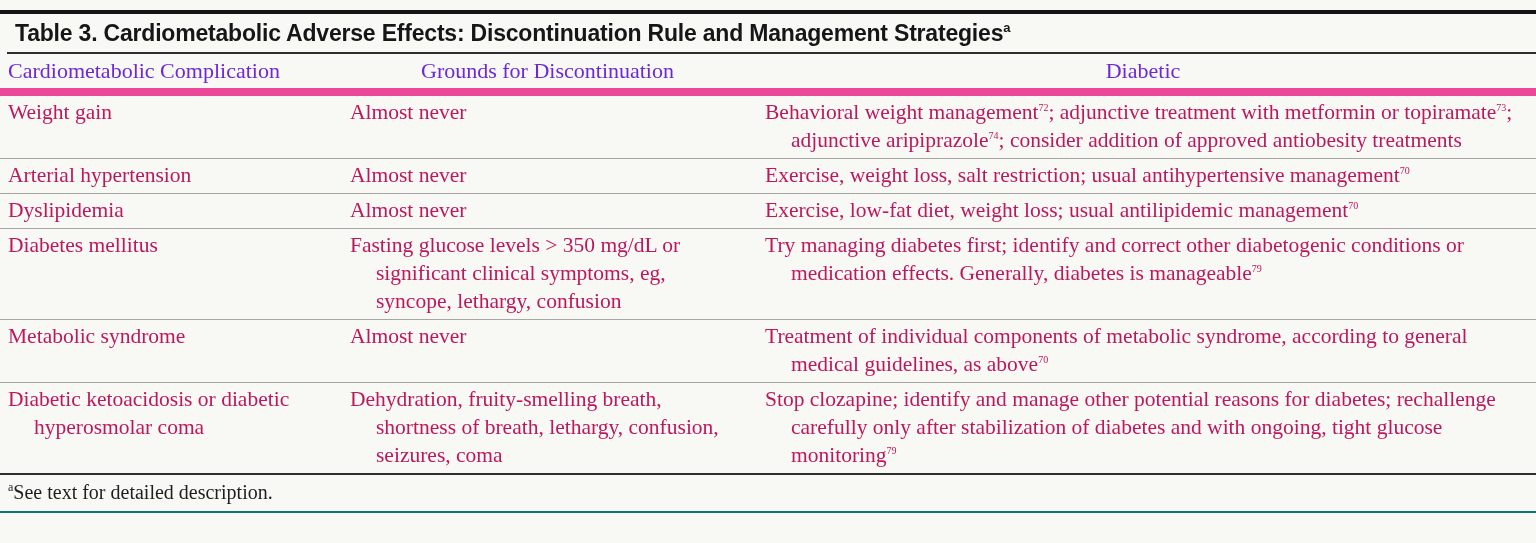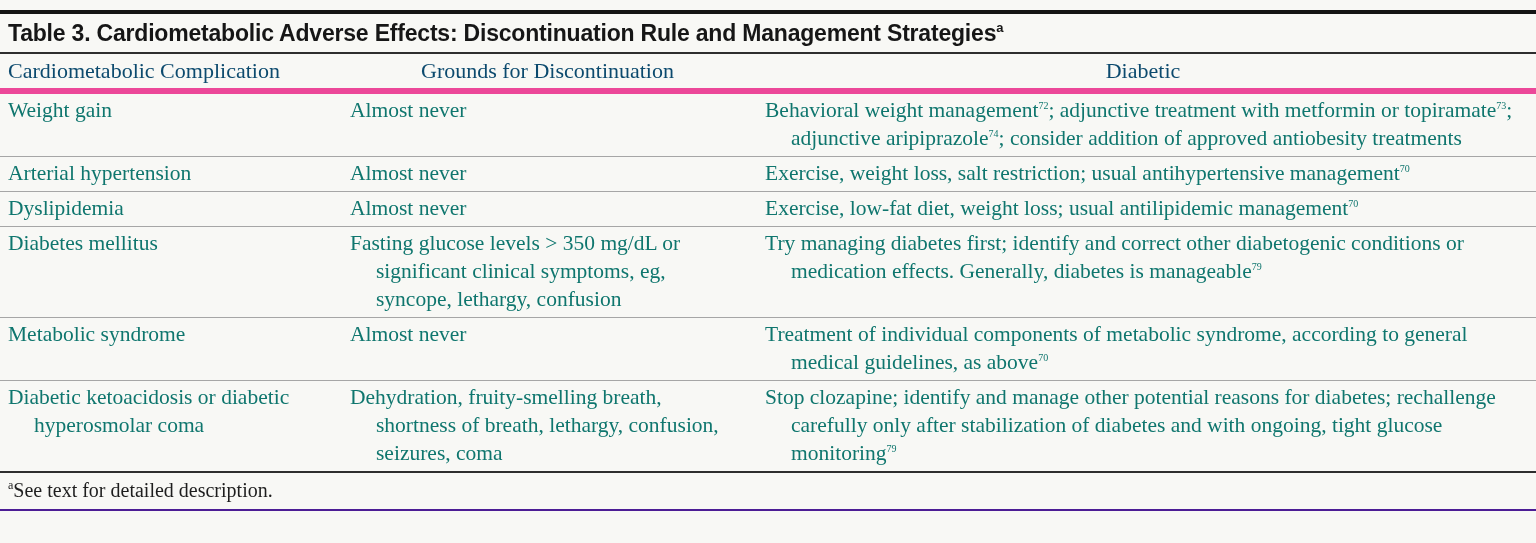--- a/index.html
+++ b/index.html
@@ -9,42 +9,43 @@
     background:#f8f8f5; color:#222;
     font-family:"Liberation Serif","DejaVu Serif",serif;
   }
   .topbar { margin-top:10px; height:4px; background:#141414; }
   .title-row {
     padding:6px 10px 5px 8px;
     font-family:"Liberation Sans","DejaVu Sans",sans-serif;
     font-weight:bold; font-size:23px; line-height:27px;
     color:#161616; letter-spacing:-0.2px;
     border-bottom:2px solid #2e2e2e;
+    margin-left:7px;
   }
   .title-row sup { font-size:13px; }
   table { width:1536px; table-layout:fixed; border-collapse:collapse; }
   thead th {
-    font-weight:normal; font-size:22px; line-height:24px; color:#0c4a6e;
+    font-weight:normal; font-size:22px; line-height:24px; color:#6d28d9;
     padding:5px 6px 5px; vertical-align:bottom;
-    border-bottom:6px solid #ec4899;
+    border-bottom:8px solid #ec4899;
   }
   th.c1 { text-align:left; padding-left:8px; }
   th.c2 { }
   th.c3 { text-align:center; }
   tbody td {
-    vertical-align:top; font-size:21.5px; line-height:28px; color:#0f766e;
+    vertical-align:top; font-size:21.5px; line-height:28px; color:#be185d;
     padding:2px 6px 4px;
   }
   tbody tr + tr td { border-top:1px solid #a6a6a6;margin-top:44px; }
   td.c1 { padding-left:34px; text-indent:-26px; }
   td.c2 { padding-left:31px; text-indent:-26px; }
   td.c3 { padding-left:41px; text-indent:-26px; padding-right:14px; }
   sup { font-size:10px; line-height:0; vertical-align:super; }
   .footnote {
-    border-top:2px solid #2e2e2e; border-bottom:2px solid #4c1d95;
+    border-top:2px solid #2e2e2e; border-bottom:2px solid #0f766e;
     padding:5px 8px 7px; font-size:20px; line-height:24px; color:#1e1e1e;
   }
   .footnote sup { font-size:12px; }
 </style>
 </head>
 <body>
 
 <div class="page">
   <div class="topbar"></div>
 

